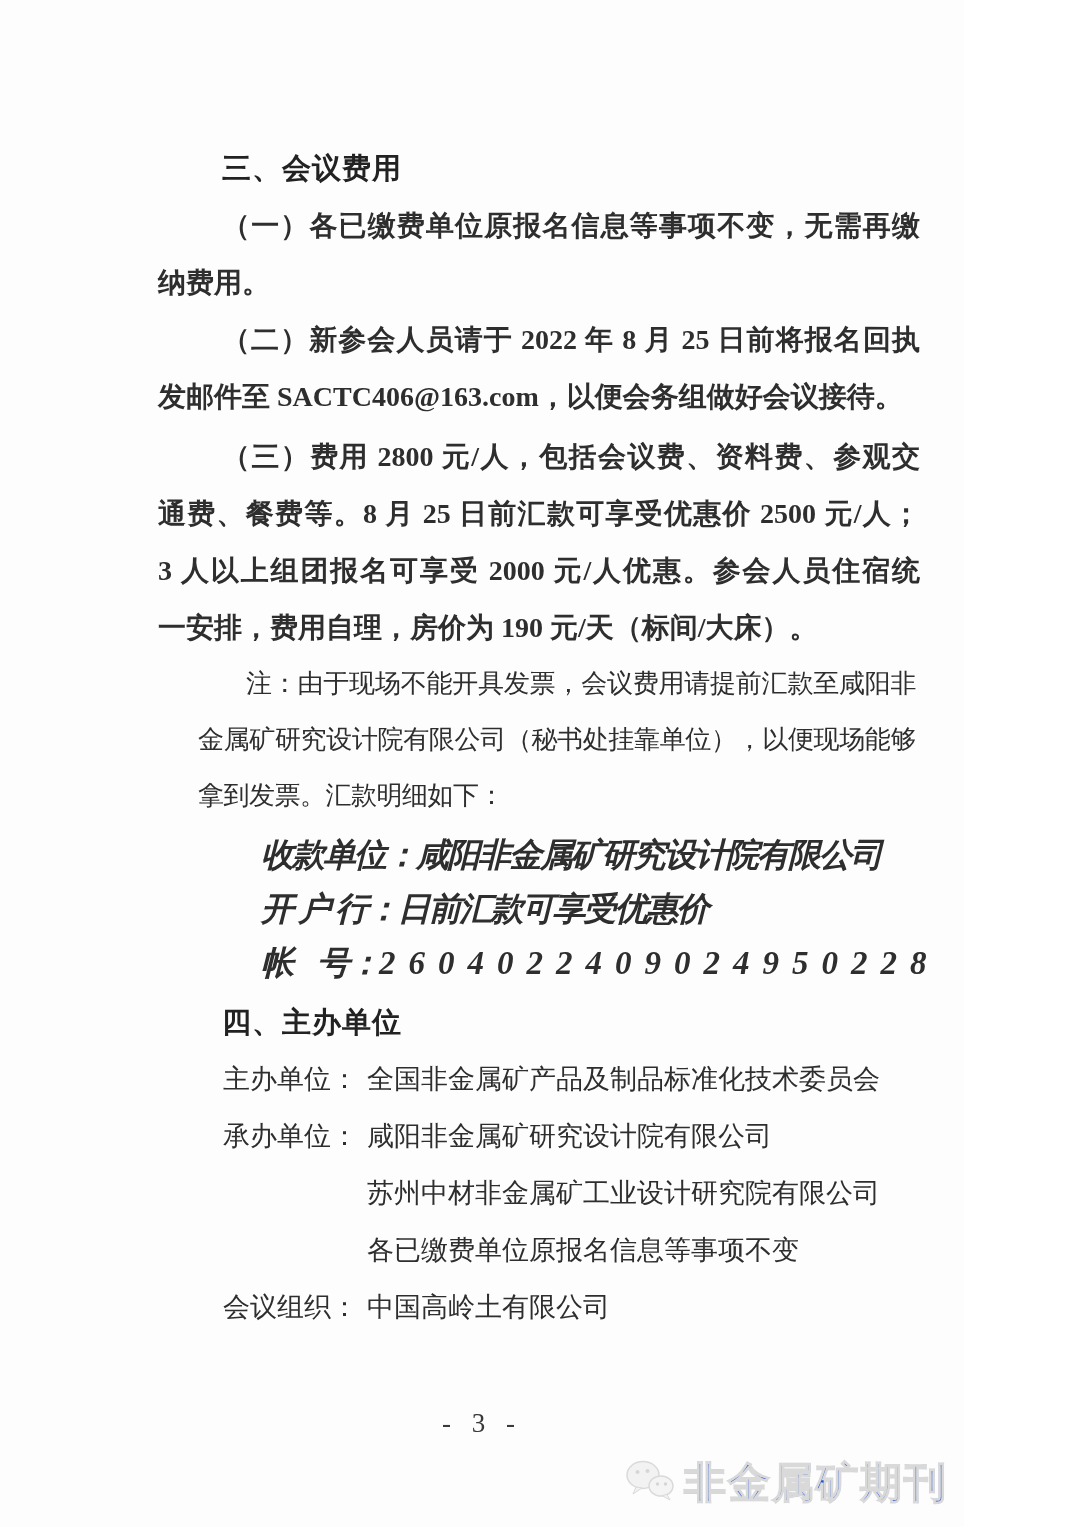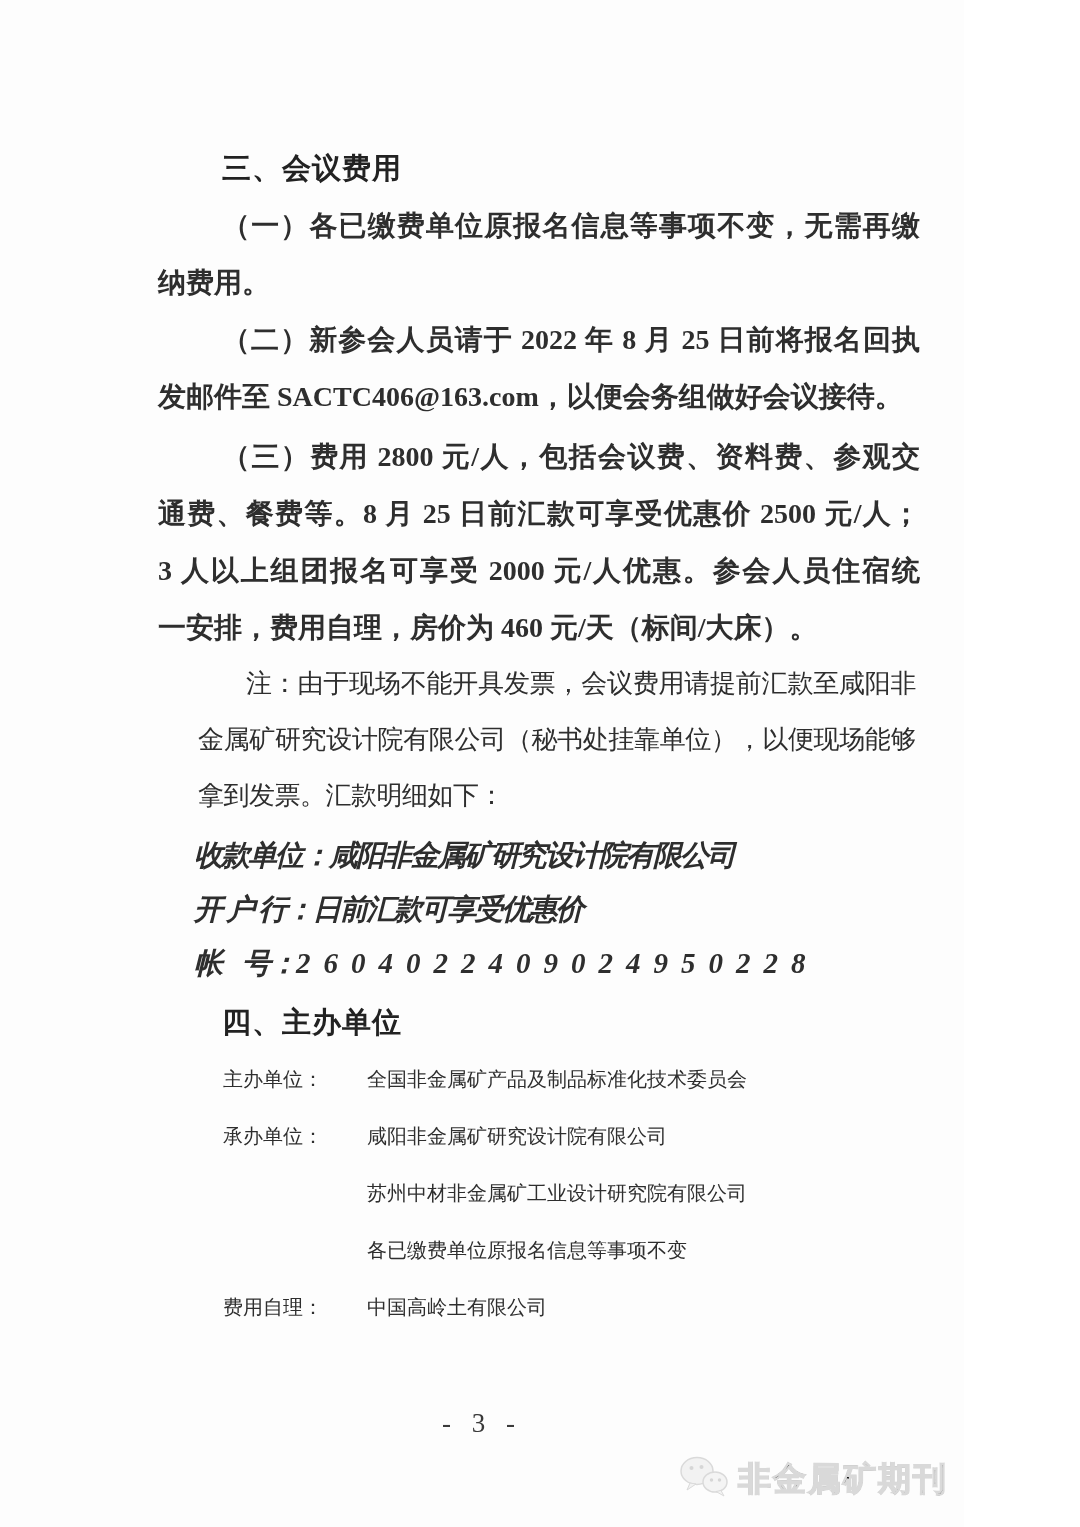--- a/index.html
+++ b/index.html
@@ -18,61 +18,61 @@
   }
   .h2-gap { margin-top:4px; }
 
   .bline { font-size:28px; line-height:57px;font-weight:bold; }
   .indent { text-indent:64px; }
   .fill { text-align:justify; text-align-last:justify; }
 
   .note { margin-left:40px; width:718px; font-size:26px; line-height:56px; letter-spacing:-0.5px; }
   .note-indent { text-indent:48px; }
 
-  .pay { margin-left:36px; margin-top:4px; font-weight:bold; font-style:italic;
-         font-size:29px; line-height:54px; letter-spacing:-2px; }
+  .pay { margin-left:103px; margin-top:4px; font-weight:bold; font-style:italic;
+         font-size:33px; line-height:54px; letter-spacing:-2px; }
   .pay-line { white-space:pre; }
   .pay-label { white-space:pre; }
   .acct-value { letter-spacing:13px; }
 
-  .org-row { display:flex; font-size:20px; line-height:57px;justify-content:center; }
+  .org-row { display:flex; font-size:27px; line-height:57px;justify-content:center; }
   .org-label { flex:none; width:144px; margin-left:65px; white-space:pre; }
   .org-value { flex:1; }
 
   .page-footer {
     position:absolute; top:1408px; left:0; width:100%;
     text-align:center; font-size:27px; letter-spacing:7px; color:#3a3a3a;
   }
 
   .watermark { position:absolute; top:1455px; right:16px; display:flex; align-items:center; gap:8px; }
   .wm-text {
     font-family:Liberation Mono, monospace;
-    font-weight:bold; font-size:33px; letter-spacing:2px;
-    color:#000000; -webkit-text-stroke:1.3px #d9d9d9;
+    font-weight:bold; font-size:42px; letter-spacing:2px;
+    color:#1d4ed8; -webkit-text-stroke:1.3px #d9d9d9;
     text-shadow:0 0 1px #e3e3e3;
   }
 </style>
 </head>
 <body>
 
 <div class="page">
   <div class="content">
 
     <div class="sec-heading">三、会议费用</div>
 
     <div class="bline indent fill">（一）各已缴费单位原报名信息等事项不变，无需再缴</div>
     <div class="bline">纳费用。</div>
 
     <div class="bline indent fill">（二）新参会人员请于 2022 年 8 月 25 日前将报名回执</div>
     <div class="bline">发邮件至 SACTC406@163.com，以便会务组做好会议接待。</div>
 
     <div class="bline indent fill" style="margin-top:3px;">（三）费用 2800 元/人，包括会议费、资料费、参观交</div>
     <div class="bline fill">通费、餐费等。8 月 25 日前汇款可享受优惠价 2500 元/人；</div>
     <div class="bline fill">3 人以上组团报名可享受 2000 元/人优惠。参会人员住宿统</div>
-    <div class="bline">一安排，费用自理，房价为 460 元/天（标间/大床）。</div>
+    <div class="bline">一安排，费用自理，房价为 190 元/天（标间/大床）。</div>
 
     <div class="note">
       <div class="note-indent fill">注：由于现场不能开具发票，会议费用请提前汇款至咸阳非</div>
       <div class="fill">金属矿研究设计院有限公司（秘书处挂靠单位），以便现场能够</div>
       <div>拿到发票。汇款明细如下：</div>
     </div>
 
     <div class="pay">
       <div class="pay-line"><span class="pay-label">收款单位：</span><span>咸阳非金属矿研究设计院有限公司</span></div>
       <div class="pay-line"><span class="pay-label">开 户 行：</span><span>日前汇款可享受优惠价</span></div>
@@ -91,21 +91,21 @@
     </div>
     <div class="org-row">
       <span class="org-label"></span>
       <span class="org-value">苏州中材非金属矿工业设计研究院有限公司</span>
     </div>
     <div class="org-row">
       <span class="org-label"></span>
       <span class="org-value">各已缴费单位原报名信息等事项不变</span>
     </div>
     <div class="org-row">
-      <span class="org-label">费用自理：</span>
+      <span class="org-label">会议组织：</span>
       <span class="org-value">中国高岭土有限公司</span>
     </div>
 
   </div>
 
   <div class="page-footer">- 3 -</div>
 
   <div class="watermark">
     <span>
       <svg width="52" height="44" viewBox="0 0 52 44">

